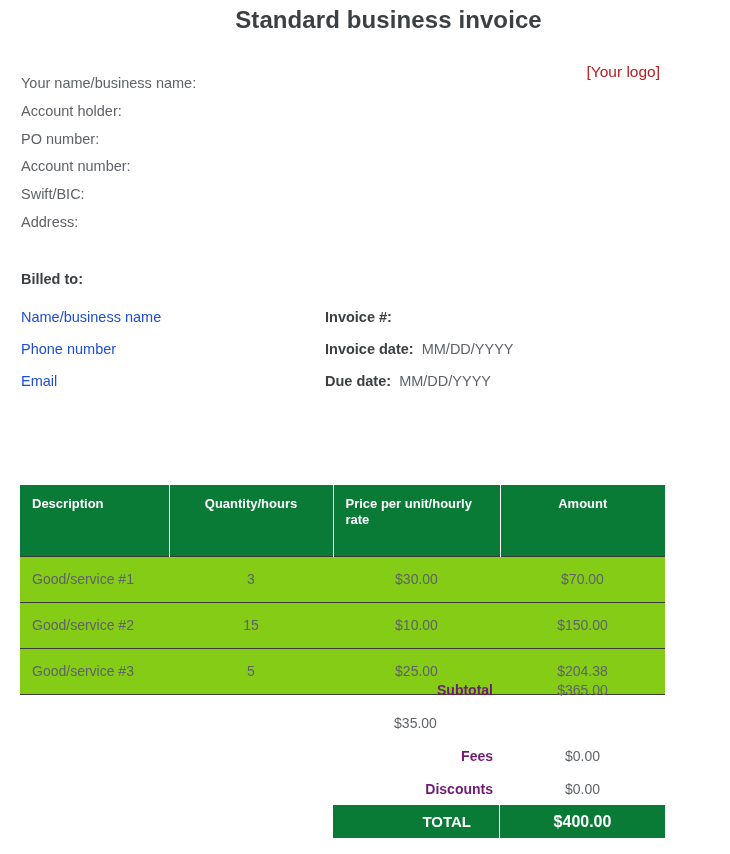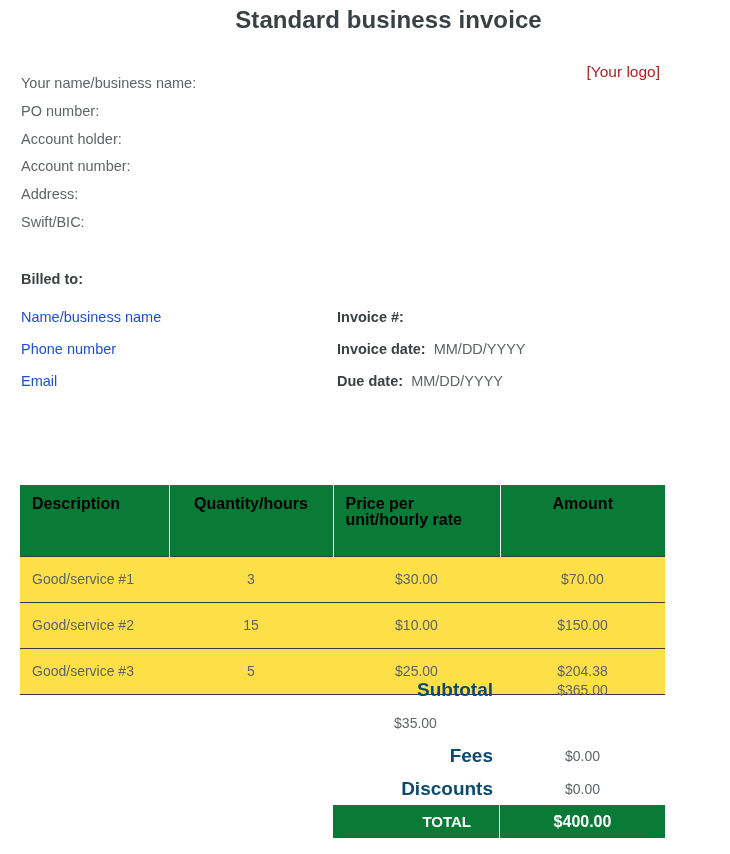--- a/index.html
+++ b/index.html
@@ -75,21 +75,21 @@
   .billed-line {
     font-size: 14.5px;
     line-height: 32px;
     color: #1d4ed8;
     white-space: nowrap;
   }
 
   
   .meta-block {
     position: absolute;
-    left: 337px;
+    left: 325px;
     top: 301px;
     width: 330px;
   }
   .meta-line {
     font-size: 14.5px;
     line-height: 32px;
     color: #5f6368;
     white-space: nowrap;
   }
   .meta-line .lbl {
@@ -106,40 +106,40 @@
     border-collapse: collapse;
     table-layout: fixed;
   }
   .items-table col.c-desc   { width: 149px; }
   .items-table col.c-qty    { width: 164px; }
   .items-table col.c-price  { width: 167px; }
   .items-table col.c-amount { width: 165px; }
 
   .items-table thead th {
     background: #0a7a37;
-    color: #000000;
-    font-size: 16px;
+    color: #ffffff;
+    font-size: 13px;
     font-weight: bold;
     height: 71px;
     vertical-align: top;
     padding: 11px 12px 0 12px;
     line-height: 16px;
     border-right: 1.5px solid #ffffff;
   }
   .items-table thead th:last-child { border-right: none; }
   .items-table thead th.left   { text-align: left; }
   .items-table thead th.center { text-align: center; }
 
   .items-table tbody td {
     font-size: 14px;
     color: #5f6368;
     height: 46px;
     padding: 0 12px;
     border-bottom: 1.2px solid #3a3a3a;
-    background: #fde047;
+    background: #84cc16;
   }
   .items-table tbody tr:first-child td { border-top: 1.2px solid #3a3a3a; }
   .items-table tbody td.left   { text-align: left; }
   .items-table tbody td.center { text-align: center; }
 
   
   .totals {
     position: absolute;
     left: 333px;
     top: 673px;
@@ -147,23 +147,23 @@
   }
   .totals-row {
     display: flex;
     height: 33px;
     align-items: center;
   }
   .totals-row .t-label {
     width: 167px;
     text-align: right;
     padding-right: 7px;
-    font-size: 19px;
-    font-weight: bold;
-    color: #0c4a6e;
+    font-size: 14px;
+    font-weight: bold;
+    color: #701a75;
   }
   .totals-row .t-value {
     width: 165px;
     text-align: center;
     font-size: 14px;
     color: #5f6368;
   }
 
   .totals-row.grand {
     background: #0a7a37;
@@ -188,25 +188,25 @@
 </style>
 </head>
 <body>
 
 <div class="page">
 
   <div class="title">Standard business invoice</div>
 
   <div class="seller-block">
     <div class="seller-line">Your name/business name:</div>
+    <div class="seller-line">Account holder:</div>
     <div class="seller-line">PO number:</div>
-    <div class="seller-line">Account holder:</div>
     <div class="seller-line">Account number:</div>
+    <div class="seller-line">Swift/BIC:</div>
     <div class="seller-line">Address:</div>
-    <div class="seller-line">Swift/BIC:</div>
   </div>
 
   <div class="logo-slot">[Your logo]</div>
 
   <div class="billed-block">
     <div class="billed-heading">Billed to:</div>
     <div class="billed-line">Name/business name</div>
     <div class="billed-line">Phone number</div>
     <div class="billed-line">Email</div>
   </div>

